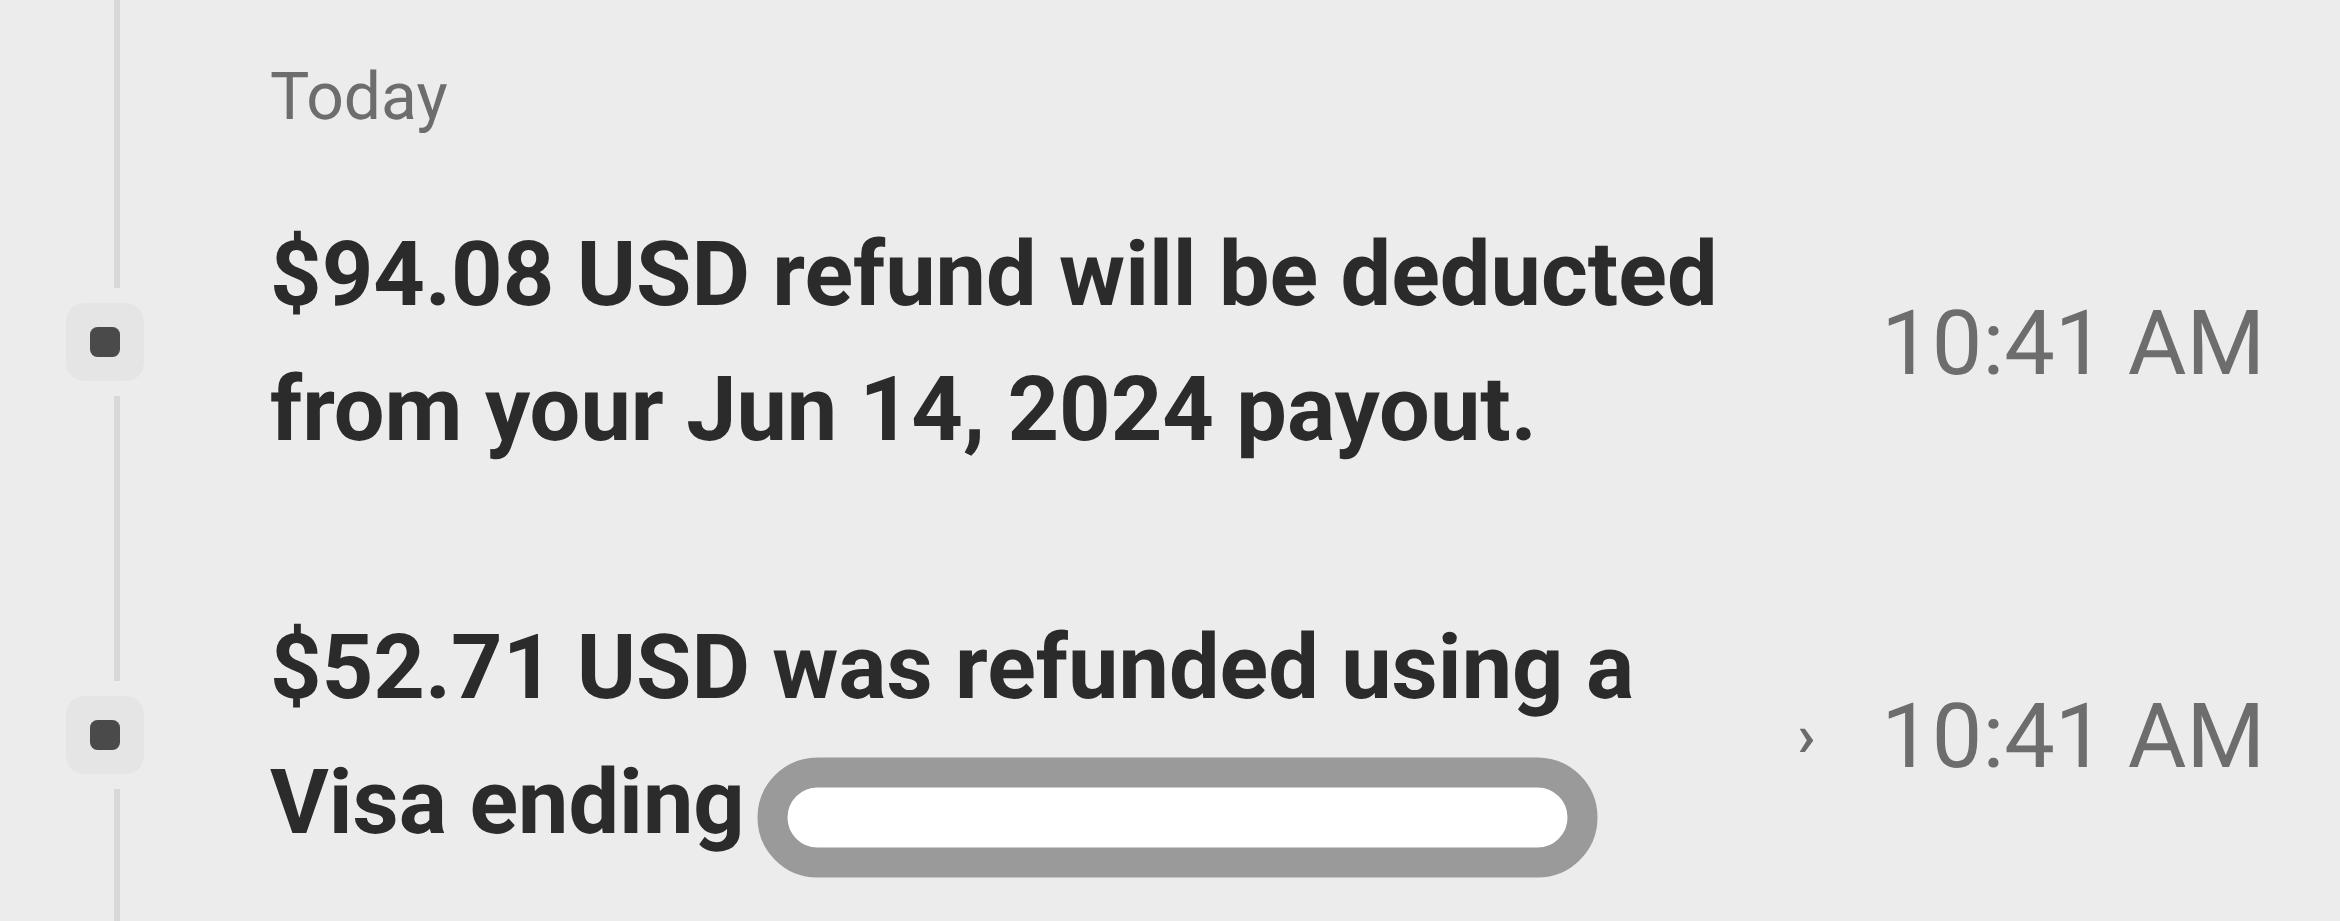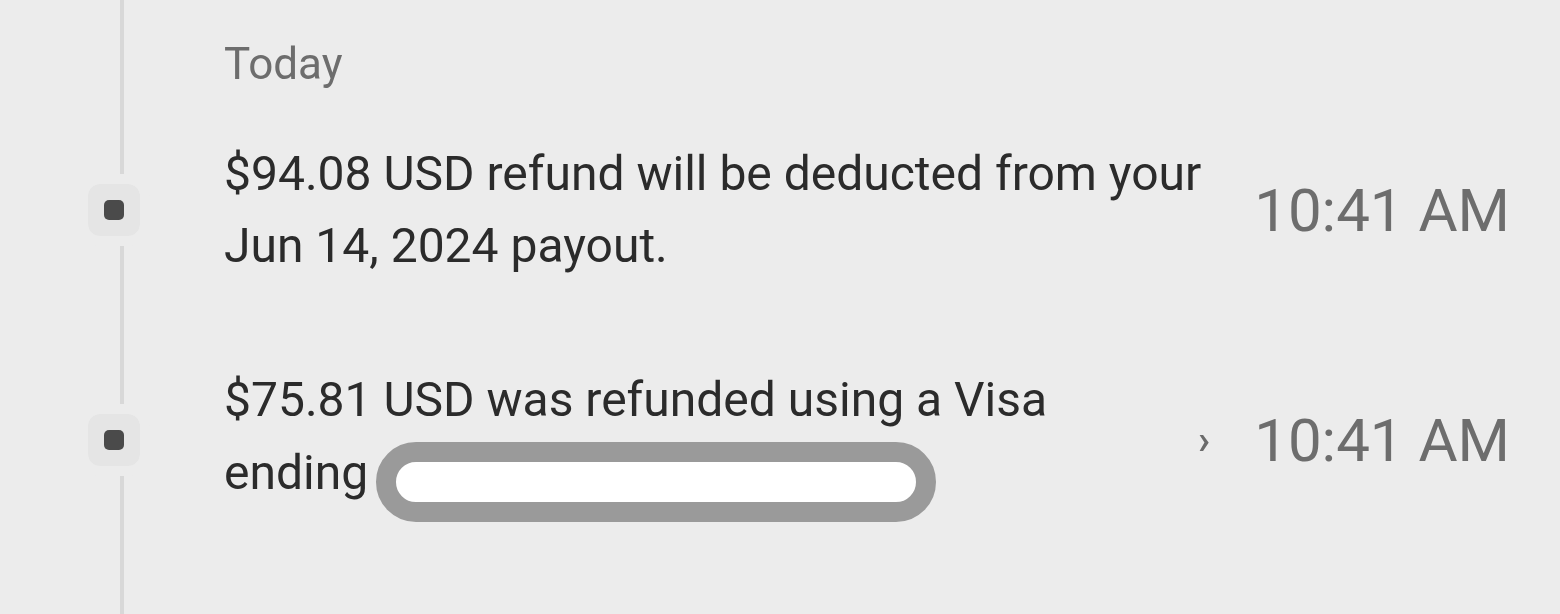--- a/index.html
+++ b/index.html
@@ -12,21 +12,20 @@
       background: #ececec;
       width: 1560px;
       height: 614px;
       overflow: hidden;
       color: #2b2b2b;
     }
     .timeline {
       position: relative;
       padding: 20px 40px 20px 28px;
       height: 100%;
-      margin-left: 44px;
     }
     .rail {
       position: absolute;
       left: 76px;
       top: 0;
       bottom: 0;
       width: 4px;
       background: #d8d8d8;
     }
     .section-header {
@@ -64,25 +63,25 @@
       border-radius: 5px;
     }
     .entry-body {
       margin-left: 152px;
       flex: 1;
       display: flex;
       align-items: center;
       gap: 30px;
     }
     .entry-text {
-      font-size: 48px;
+      font-size: 60px;
       line-height: 1.5;
       color: #2b2b2b;
       max-width: 1040px;
-      font-weight: 400;
+      font-weight: 700;
     }
     .chevron {
       font-size: 40px;
       color: #6b6b6b;
       font-weight: 600;
       padding: 0 14px;
       user-select: none;
     }
     .timestamp {
       margin-left: auto;
@@ -120,19 +119,19 @@
       <div class="timestamp">10:41 AM</div>
     </div>
   </div>
 
   <div class="entry">
     <div class="marker">
       <div class="marker-dot"></div>
     </div>
     <div class="entry-body">
       <div class="entry-text">
-        <span>$75.81 USD was refunded using a Visa ending</span><span class="redaction"></span>
+        <span>$52.71 USD was refunded using a Visa ending</span><span class="redaction"></span>
       </div>
       <span class="chevron">›</span>
       <div class="timestamp">10:41 AM</div>
     </div>
   </div>
 </div>
 
 </body></html>

